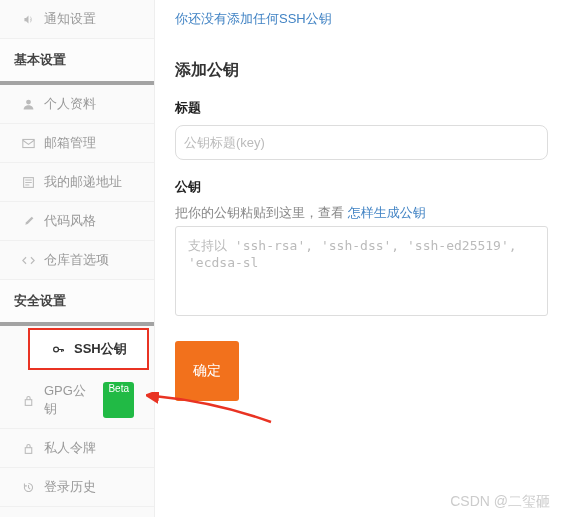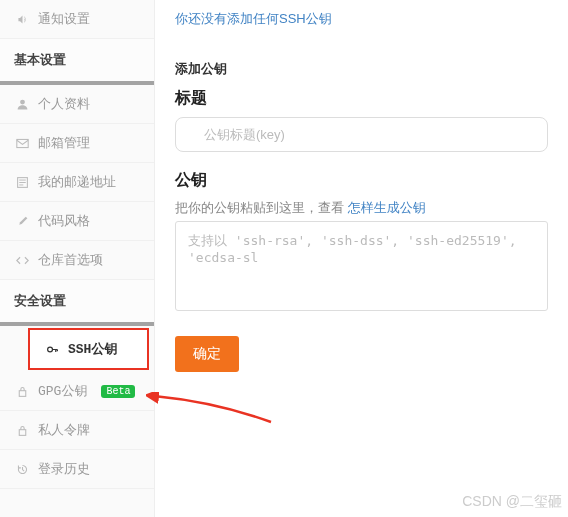--- a/index.html
+++ b/index.html
@@ -1,40 +1,40 @@
 <!DOCTYPE html>
 <html><head>
   <meta charset="utf-8">
   <style>
     * { margin: 0; padding: 0; box-sizing: border-box; }
     body { font-family: "Microsoft YaHei", Arial, sans-serif; font-size: 13px; color: #333; background: #fff; width: 568px; height: 517px; position: relative; overflow: hidden; }
     .layout { display: flex; height: 100%; }
     .sidebar { width: 155px; border-right: 1px solid #eee; background: #fafafa; }
-    .sidebar-item { display: flex; align-items: center; padding: 10px 14px; color: #999; cursor: pointer; border-bottom: 1px solid #f0f0f0; font-family: Liberation Mono, monospace; }
+    .sidebar-item { display: flex; padding: 10px 20px; color: #999; cursor: pointer; border-bottom: 1px solid #f0f0f0; }
     .sidebar-item.active { background: #fff; margin-left: 28px; }
     .sidebar-header { padding: 12px 14px; font-weight: bold; color: #444; background: #fcfcfc; border-bottom: 4px solid #a3a3a3; }
     .sidebar-item .icon { width: 16px; margin-right: 8px; color: #bbb; display: flex; align-items: center; justify-content: center; flex-shrink: 0; }
     .sidebar-item .label { color: #999; font-size: 13px; }
     .hl { border: 2.5px solid #e93323; margin: 2px 5px; }
     .hl .label { color: #333; font-weight: bold; }
     .hl .icon { color: #333; }
     .badge { background: #21ba45; color: #fff; font-size: 10px; padding: 1px 5px; border-radius: 3px; margin-left: 14px; }
     .main { flex: 1; padding: 10px 20px 0 20px; overflow: hidden; }
     .banner { color: #4183c4; font-size: 13px; margin-bottom: 32px; }
-    .title { font-size: 13px; font-weight: bold; margin-bottom: 10px; color: #333; }
-    .field-label { font-weight: bold; font-size: 16px; margin-bottom: 8px; color: #222; }
-    .input { width: 100%; padding: 9px 28px; border: 1px solid #ddd; border-radius: 8px; font-size: 13px; color: #999; margin-bottom: 18px; }
+    .title { font-size: 16px; font-weight: bold; margin-bottom: 18px; color: #333; }
+    .field-label { font-weight: bold; font-size: 13px; margin-bottom: 8px; color: #222; }
+    .input { width: 100%; padding: 9px 8px; border: 1px solid #ddd; border-radius: 8px; font-size: 13px; color: #999; margin-bottom: 18px; }
     .input::placeholder { color: #bbb; }
     .hint { color: #888; font-size: 13px; margin-bottom: 4px; }
     .hint a { color: #4183c4; text-decoration: none; }
     .textarea { width: 100%; height: 90px; padding: 10px 12px; border: 1px solid #ddd; border-radius: 3px; font-size: 13px; color: #bbb; resize: none; }
     .textarea::placeholder { color: #bbb; }
-    .btn { margin-top: 22px; background: #f2711c; color: #fff; border: none; padding: 9px 18px; font-size: 14px; border-radius: 3px; cursor: pointer; }
+    .btn { margin-top: 22px; background: #f2711c; color: #fff; border: none; padding: 21px 18px; font-size: 14px; border-radius: 3px; cursor: pointer; }
     .arrow { position: absolute; top: 392px; left: 146px; pointer-events: none; }
-    .watermark { position: absolute; bottom: 6px; right: 6px; color: #ccc; font-size: 14px; }
+    .watermark { position: absolute; bottom: 6px; right: 18px; color: #ccc; font-size: 14px; }
     svg.ic { width: 13px; height: 13px; fill: currentColor; }
   </style>
 </head>
 <body>
 
 <div class="layout">
   <div class="sidebar">
 
     <div class="sidebar-item">
       <span class="icon">

